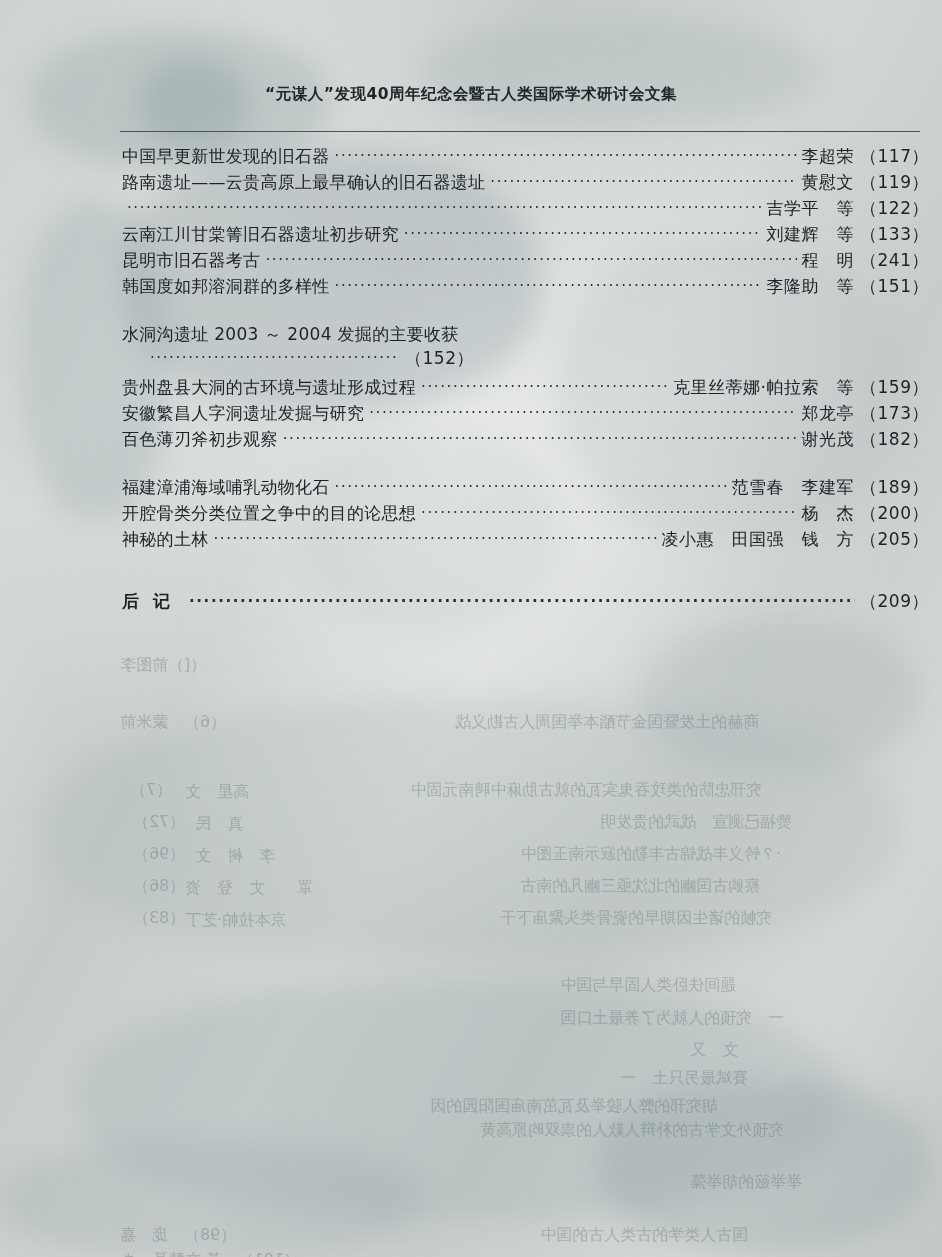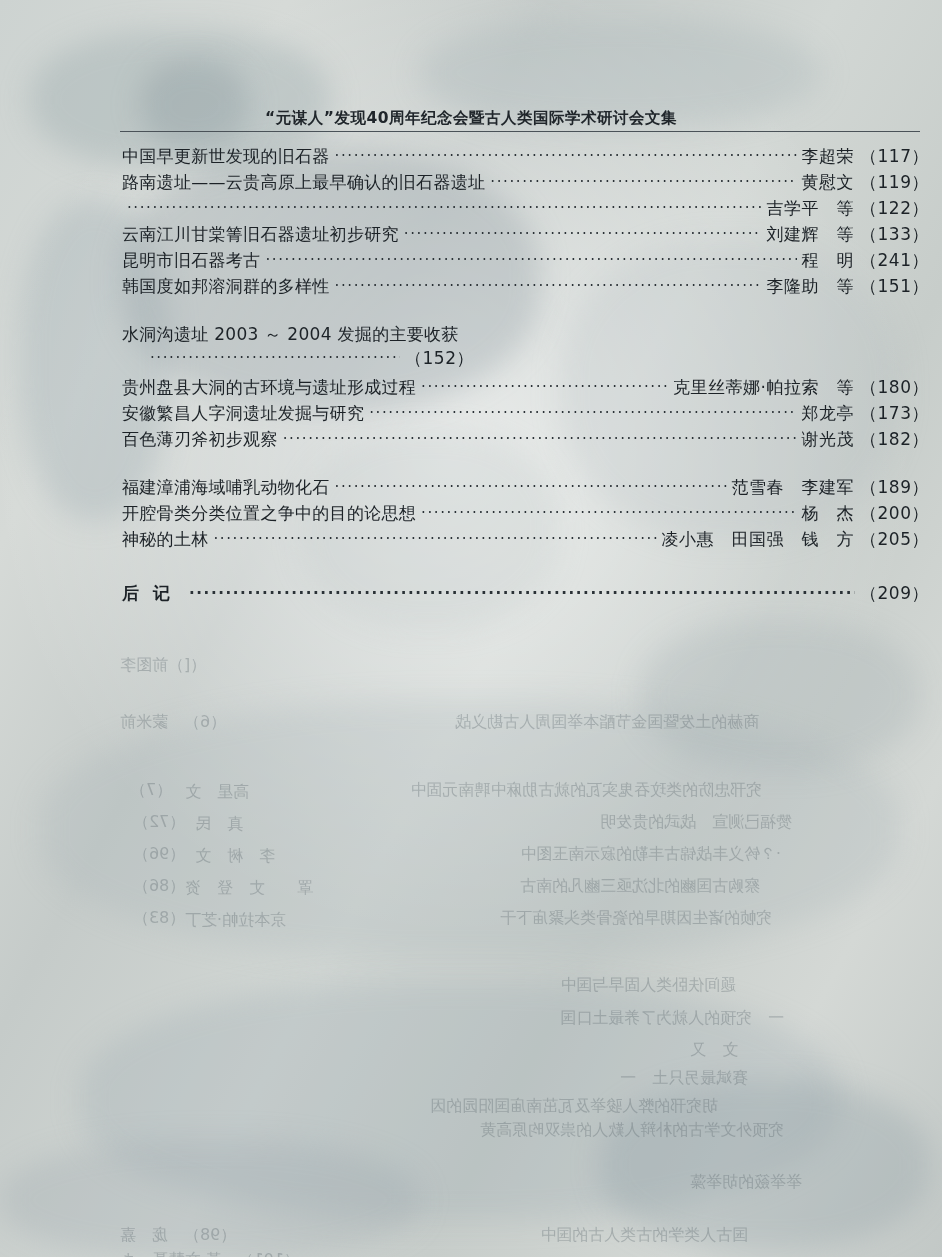--- a/index.html
+++ b/index.html
@@ -55,21 +55,21 @@
 
   
   #content {
     position: absolute;
     left: 0; top: 0;
     width: 942px; height: 1257px;
   }
   .header-title {
     position: absolute;
     left: 0; right: 0;
-    top: 108px;
+    top: 84px;
     text-align: center;
     font-size: 15.5px;
     font-weight: bold;
     color: #20262b;
     letter-spacing: 0.5px;
   }
   .rule {
     position: absolute;
     left: 120px;
     width: 800px;
@@ -121,21 +121,21 @@
   }
   .row.contline {
     margin-top: -2px;
     margin-bottom: 12px;
     padding-left: 28px;
   }
   .row.contline .leader { flex: 0 0 250px; margin-left: 0; }
   .gap { height: 22px; }
   .row.postscript {
     font-weight: bold;
-    margin-top: 6px;
+    margin-top: 14px;
   }
   .row.postscript .title { letter-spacing: 14px; }
   .row.postscript .page { font-weight: normal; }
 </style>
 </head>
 <body>
 
 <div id="page">
   <div class="blotch b1"></div>
   <div class="blotch b2"></div>
@@ -225,21 +225,21 @@
           <span class="title">水洞沟遗址 2003 ～ 2004 发掘的主要收获</span>
         </div>
         <div class="row contline">
           <span class="leader">·····································································································································</span>
           <span class="page">（152）</span>
         </div>
         <div class="row">
           <span class="title">贵州盘县大洞的古环境与遗址形成过程</span>
           <span class="leader">·····································································································································</span>
           <span class="authors">克里丝蒂娜·帕拉索　等</span>
-          <span class="page">（180）</span>
+          <span class="page">（159）</span>
         </div>
         <div class="row">
           <span class="title">安徽繁昌人字洞遗址发掘与研究</span>
           <span class="leader">·····································································································································</span>
           <span class="authors">郑龙亭</span>
           <span class="page">（173）</span>
         </div>
         <div class="row">
           <span class="title">百色薄刃斧初步观察</span>
           <span class="leader">·····································································································································</span>

